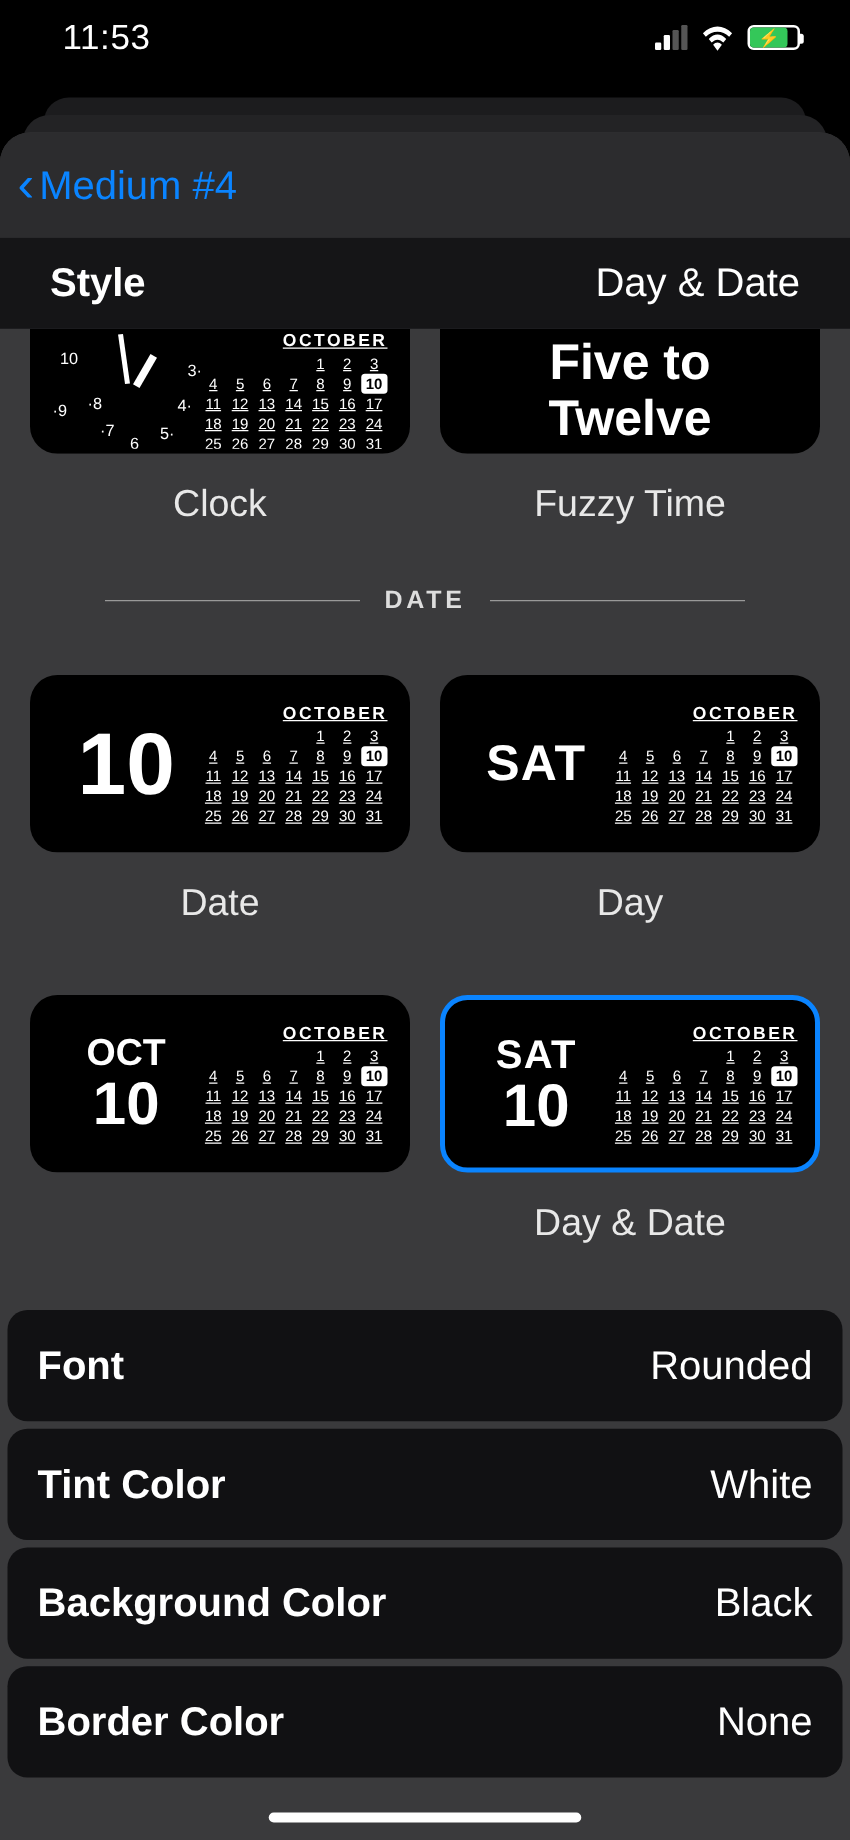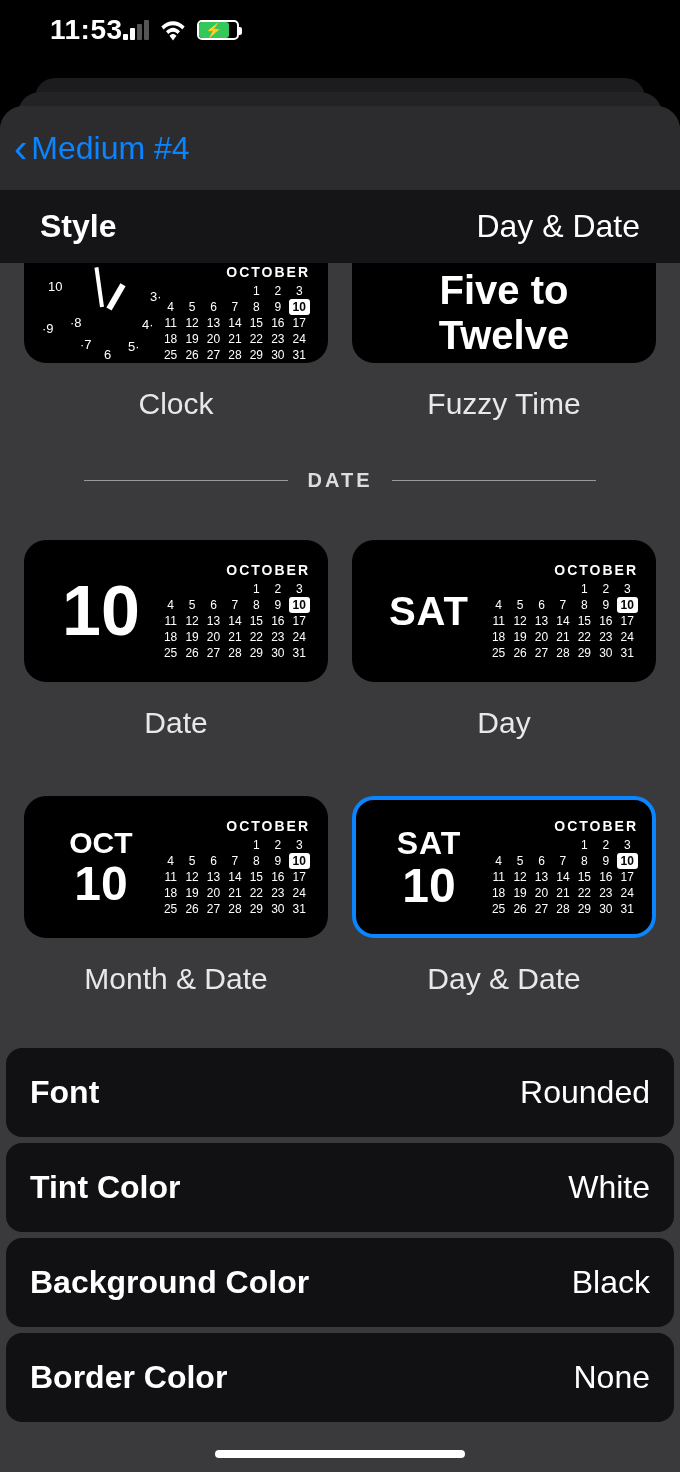--- a/index.html
+++ b/index.html
@@ -9,23 +9,24 @@
     background: #000;
     font-family: -apple-system, "SF Pro Display", "Helvetica Neue", Arial, sans-serif;
     color: #fff;
     overflow: hidden;
     position: relative;
   }
   
   .status-bar {
     height: 60px;
     display: flex;
+    justify-content: space-between;
     align-items: center;
     padding: 0 40px 0 50px;
-    font-weight: 700;
+    font-weight: 400;
   }
   .status-time { font-size: 28px; letter-spacing: 0.5px;}
   .status-icons { display: flex; align-items: center; gap: 10px; }
   .signal { display: flex; align-items: flex-end; gap: 2px; height: 20px; }
   .signal i { width: 5px; background: #fff; border-radius: 1px; }
   .signal i.dim { background: #555; }
   .wifi-icon svg { width: 28px; height: 22px; display:block;}
   .battery { width: 42px; height: 20px; border: 2px solid #fff; border-radius: 5px; position: relative; display:flex; align-items:center;}
   .battery::after { content:""; position:absolute; right:-5px; top:5px; width:3px; height:8px; background:#fff; border-radius:0 2px 2px 0;}
   .battery-fill { background:#34c759; height:100%; width:80%; border-radius:3px; display:flex; align-items:center; justify-content:center;}
@@ -95,21 +96,21 @@
     color:#fff;
   }
   .big-num { font-size: 70px; font-weight: 800; line-height:1; }
   .day-text { font-size: 40px; font-weight: 700; letter-spacing:1px;}
   .month-text { font-size: 30px; font-weight:800;}
   .month-num { font-size: 48px; font-weight:800; line-height:1;}
   .mini-cal {
     flex: 1;
     font-size: 12px;
     color:#fff;
-    display:flex; flex-direction:column; align-items:flex-end; justify-content:center;
+    display:flex; flex-direction:column; align-items:flex-end; justify-content:center;text-decoration:underline;
   }
   .mini-cal .month-label { font-size: 14px; font-weight:700; letter-spacing:2px; margin-bottom:3px;}
   .mini-cal table { border-collapse:collapse;}
   .mini-cal td { width:22px; height:16px; text-align:center; font-size:12px; }
   .mini-cal td.hl { background:#fff; color:#000; border-radius:3px; font-weight:700;}
   .fuzzy-text { width:100%; text-align:center; font-size:40px; font-weight:800;}
   .widget-label { text-align:center; font-size:30px; margin-top:24px; color:#e8e8e8;}
   .grid2 { display:flex; gap:24px; }
   .grid2 > div { flex:1; }
   .section-divider {
@@ -435,21 +436,20 @@
                     <td>27</td>
                     <td>28</td>
                     <td>29</td>
                     <td>30</td>
                     <td>31</td>
                   </tr>
                 </tbody>
               </table>
             </div>
         </div>
-        <div class="widget-label">Month &amp; Date</div>
       </div>
       <div>
         <div class="widget-card sel">
           <div class="widget-left">
             <span class="day-text" style="font-size:32px;">SAT</span>
             <span class="month-num">10</span>
           </div>
           <div class="mini-cal">
               <div class="month-label">OCTOBER</div>
               <table>

